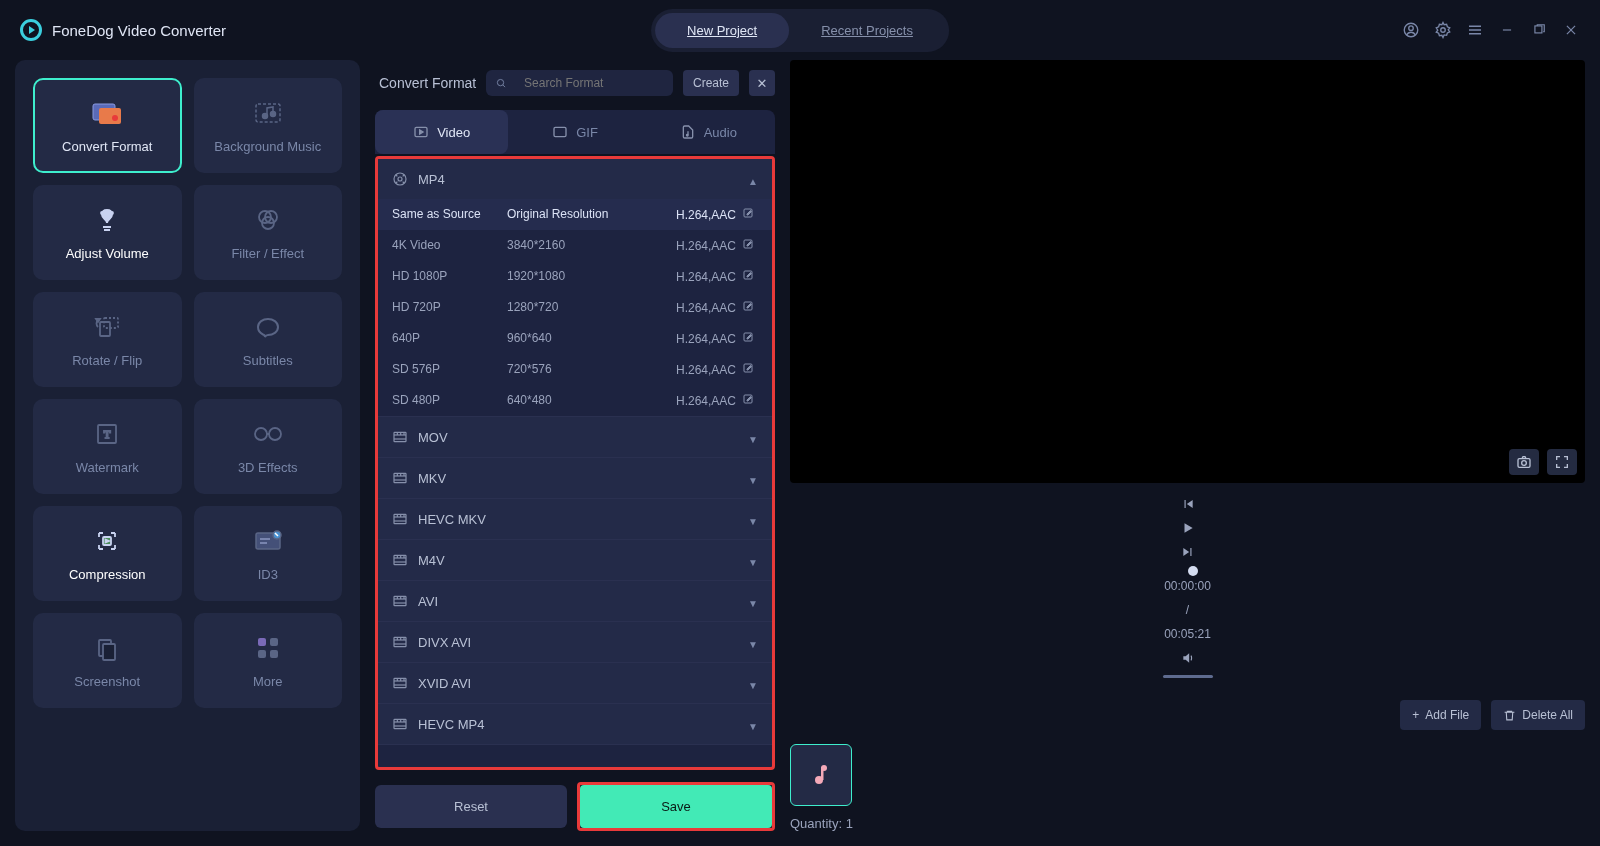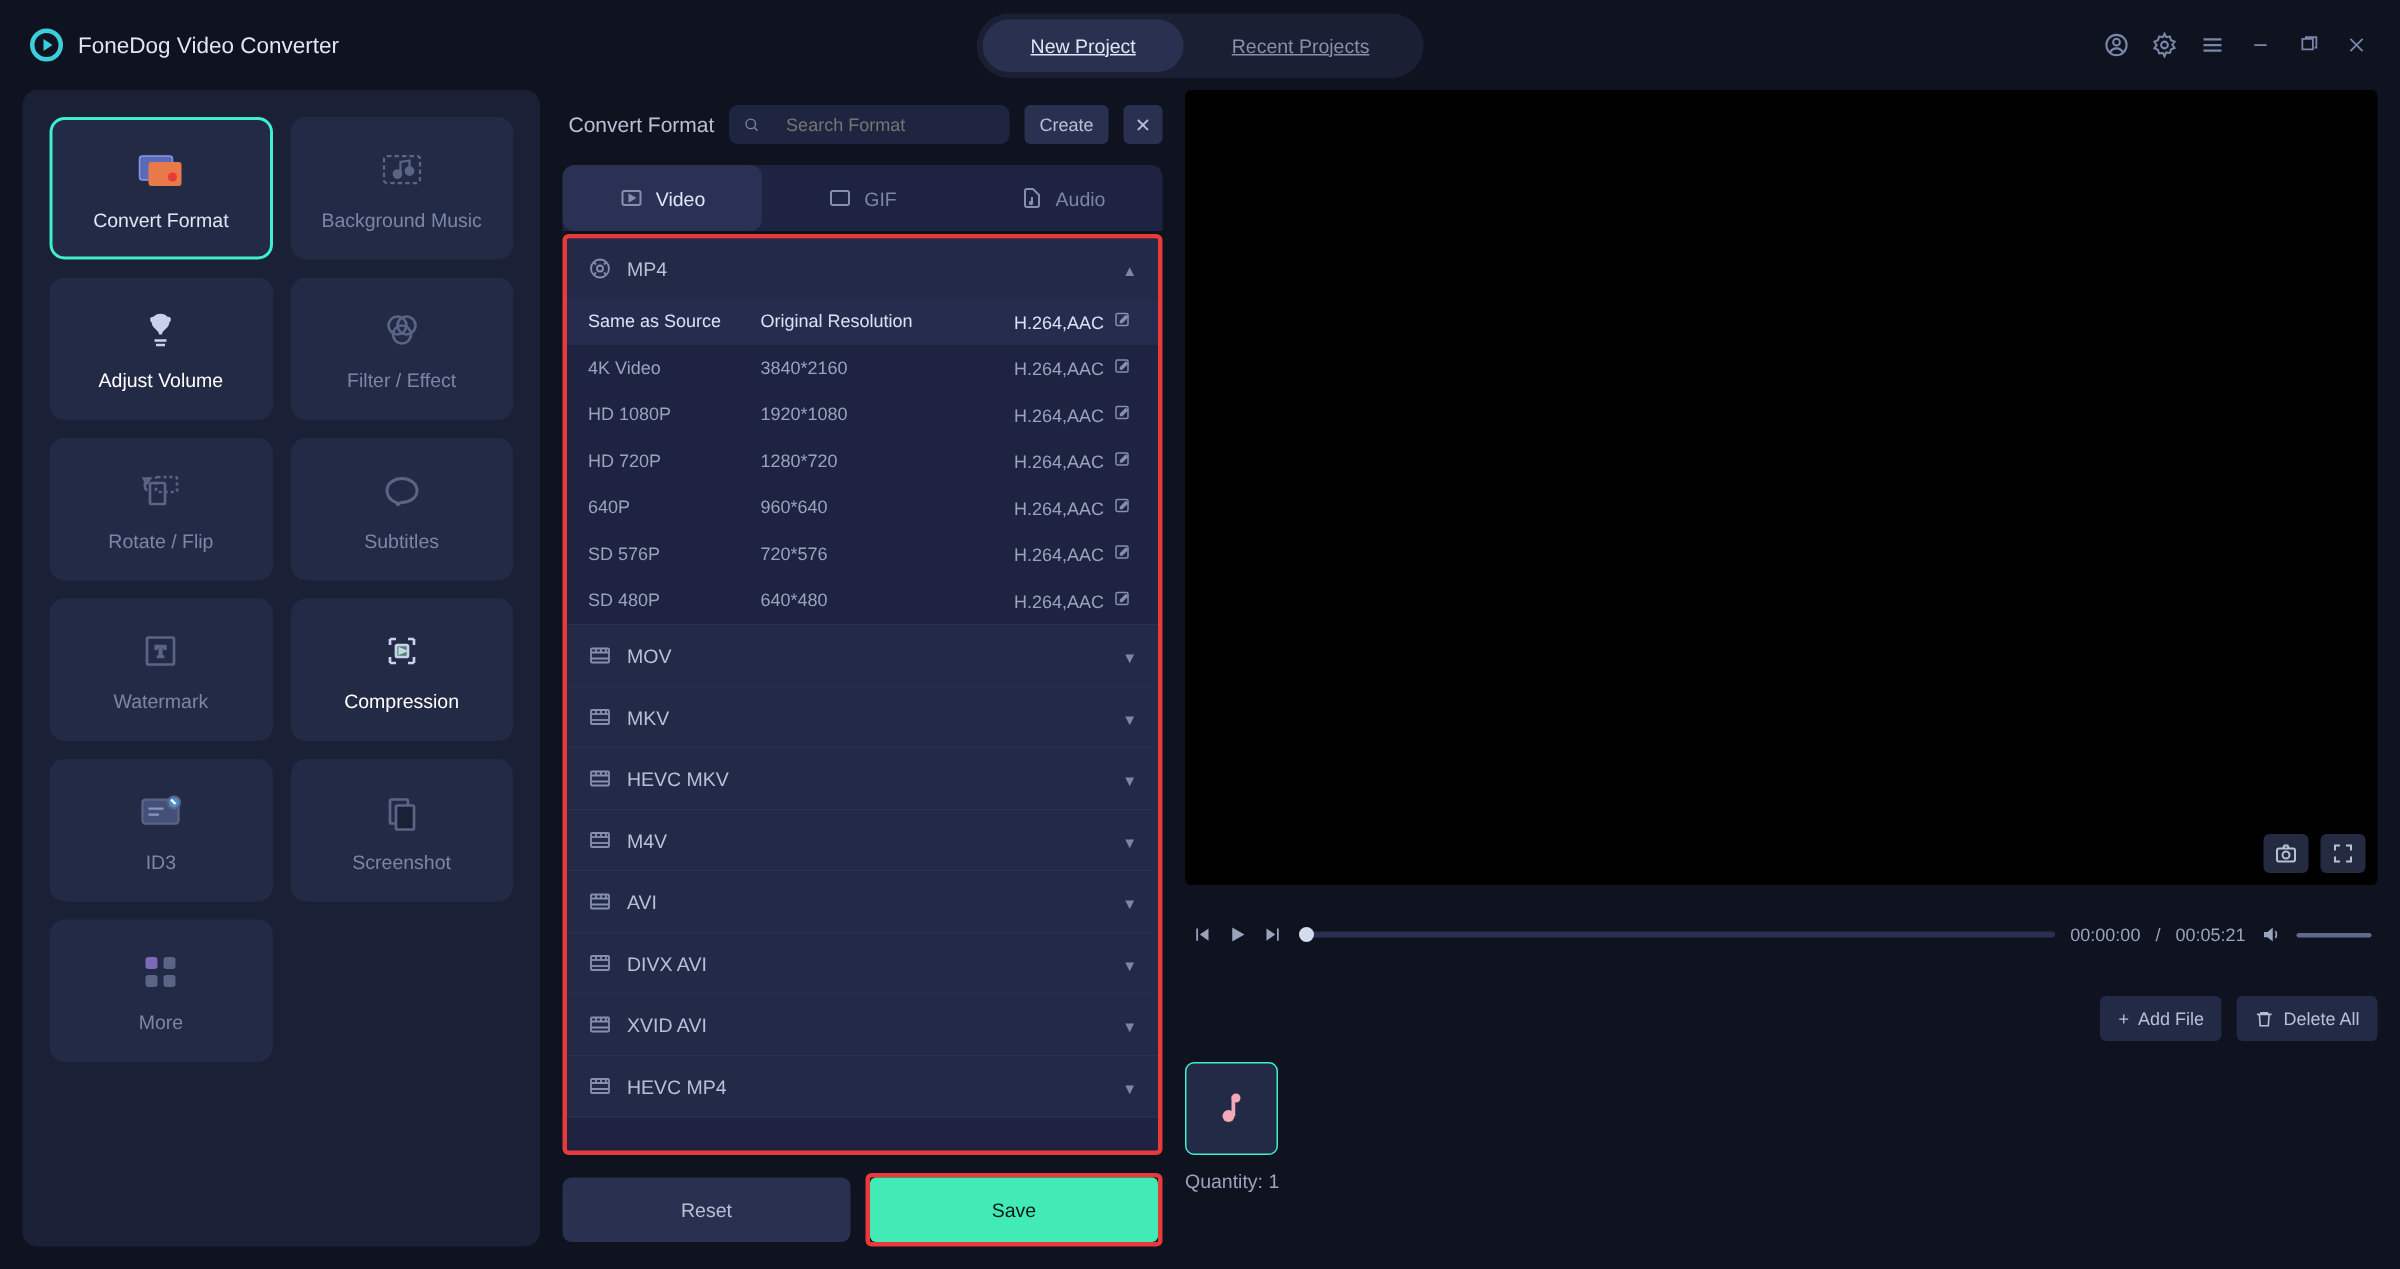--- a/index.html
+++ b/index.html
@@ -227,23 +227,24 @@
   bottom: 8px;
   right: 8px;
   display: flex;
   gap: 8px;
 }
 .ov-btn { background: rgba(40,48,72,.9); border-radius: 4px; width: 30px; height: 26px; display: flex; align-items: center; justify-content: center; color: #b8c0d4; cursor: pointer; }
 .playbar {
   display: flex;
   align-items: center;
   gap: 10px;
-  padding: 26px 4px;
+  padding: 14px 4px;
   color: #9aa3bc;
   font-size: 12px;
+  flex-direction: column;
 }
 .pb-btn { cursor: pointer; display: flex; align-items: center; }
 .pb-track { flex: 1; height: 4px; background: #2a3050; border-radius: 2px; position: relative; }
 .pb-thumb { position: absolute; left: 0; top: -3px; width: 10px; height: 10px; background: #d4dcf0; border-radius: 50%; }
 .vol-track { width: 50px; height: 3px; background: #5e6b8f; border-radius: 2px;}
 .file-actions {
   display: flex;
   justify-content: flex-end;
   gap: 10px;
   padding: 8px 0;
@@ -399,20 +400,30 @@
         <div class="tool-label">Subtitles</div>
       </div>
       <div class="tool-card">
         <div class="tool-icon">
           <svg width="26" height="26" viewBox="0 0 26 26" fill="none" stroke="#5a6585" stroke-width="1.8">
             <rect x="4" y="4" width="18" height="18" rx="1"></rect>
             <text x="13" y="17" text-anchor="middle" fill="#5a6585" font-size="11" font-family="serif">T</text>
           </svg>
         </div>
         <div class="tool-label">Watermark</div>
+      </div>
+      <div class="tool-card">
+        <div class="tool-icon">
+          <svg width="32" height="20" viewBox="0 0 32 20" fill="none" stroke="#5a6585" stroke-width="1.8">
+            <circle cx="9" cy="10" r="6"></circle>
+            <circle cx="23" cy="10" r="6"></circle>
+            <line x1="15" y1="10" x2="17" y2="10"></line>
+          </svg>
+        </div>
+        <div class="tool-label">3D Effects</div>
       </div>
       <div class="tool-card highlight">
         <div class="tool-icon">
           <svg width="28" height="24" viewBox="0 0 28 24" fill="none" stroke="#c8d2f0" stroke-width="1.8">
             <path d="M6 4h4M6 4v4M22 4h-4M22 4v4M6 20h4M6 20v-4M22 20h-4M22 20v-4"></path>
             <rect x="10" y="8" width="8" height="8" rx="1" fill="#4a8a5a"></rect>
             <polygon points="12.5,10.5 12.5,13.5 16,12" fill="#fff"></polygon>
           </svg>
         </div>
         <div class="tool-label">Compression</div>

